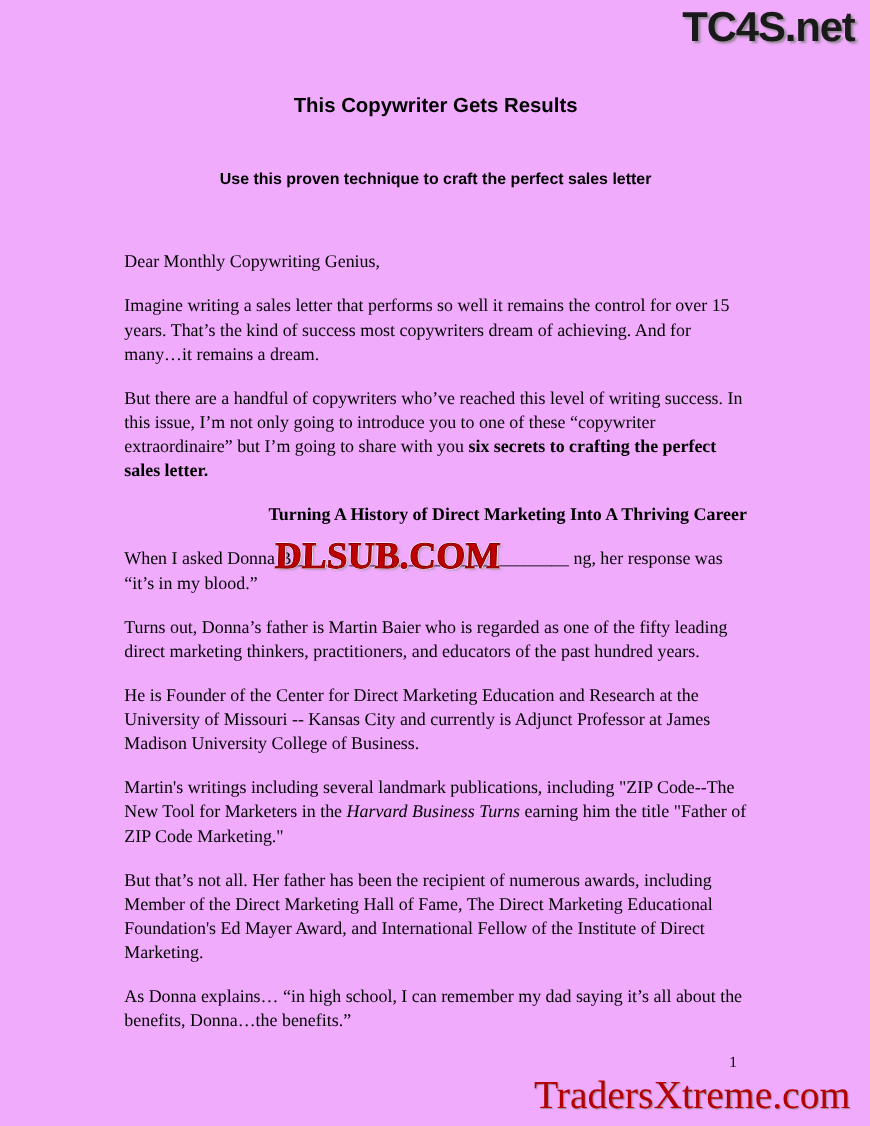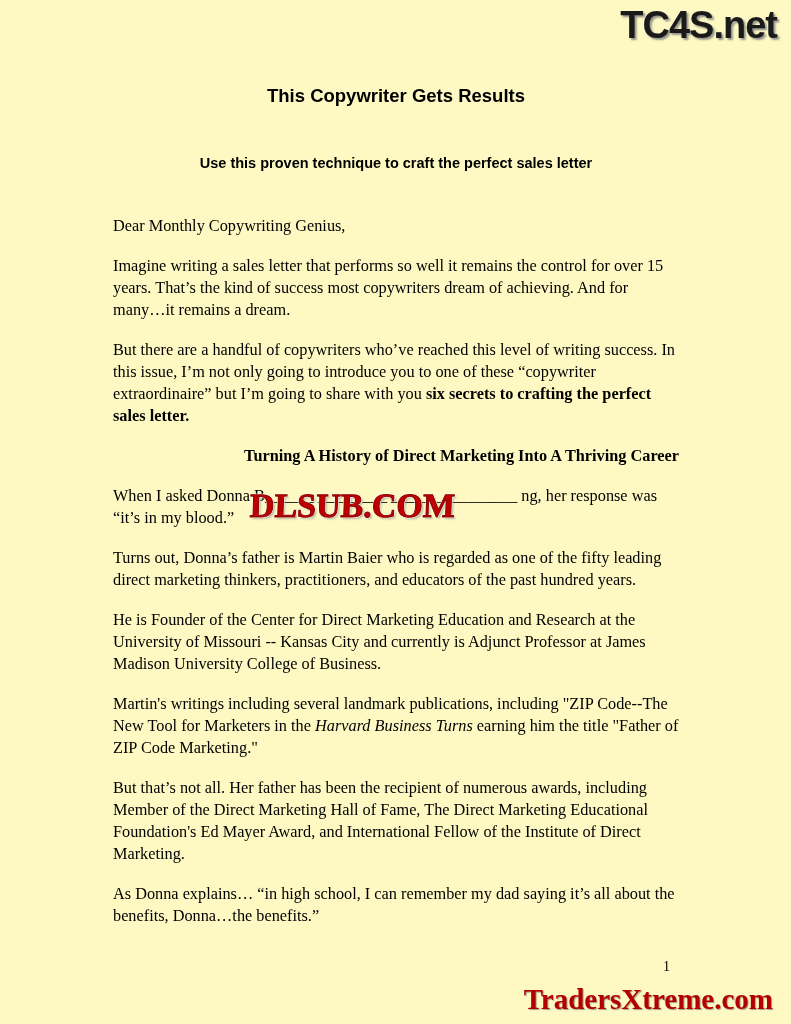--- a/index.html
+++ b/index.html
@@ -14,43 +14,43 @@
     font-family: "Liberation Serif", serif;
     color: #000000;
     overflow: hidden;
   }
 
   .page {
     position: absolute;
     inset: 0;
     width: 791px;
     height: 1024px;
-    background: #fef9c3;
+    background: #f0abfc;
   }
 
   
   .wm-top {
     position: absolute;
     top: 4px;
     right: 14px;
     font-family: "Liberation Sans", sans-serif;
     font-weight: bold;
     font-size: 38px;
     letter-spacing: -1px;
     color: #1a1a1a;
     text-shadow: 2px 2px 2px rgba(130,130,130,0.85);
   }
 
   .wm-bottom {
     position: absolute;
     bottom: 8px;
     right: 18px;
     font-family: "Liberation Serif", serif;
-    font-weight: bold;
-    font-size: 29px;
+    font-weight: normal;
+    font-size: 36px;
     color: #b40000;
     text-shadow: 1px 1px 1px rgba(120,120,120,0.7);
   }
 
   .wm-center {
     position: absolute;
     left: 250px;
     top: 487px;
     font-family: "Liberation Serif", serif;
     font-weight: bold;
@@ -88,21 +88,21 @@
 
   .subtitle {
     font-family: "Liberation Sans", sans-serif;
     font-weight: bold;
     font-size: 14.5px;
     text-align: center;
     margin-top: 46px;
   }
 
   .letter {
-    margin-top: 44px;
+    margin-top: 56px;
     font-size: 16.3px;
     line-height: 1.35;
   }
 
   .letter p {
     margin: 0 0 18px 0;
   }
 
   .section-head {
     font-weight: bold;

